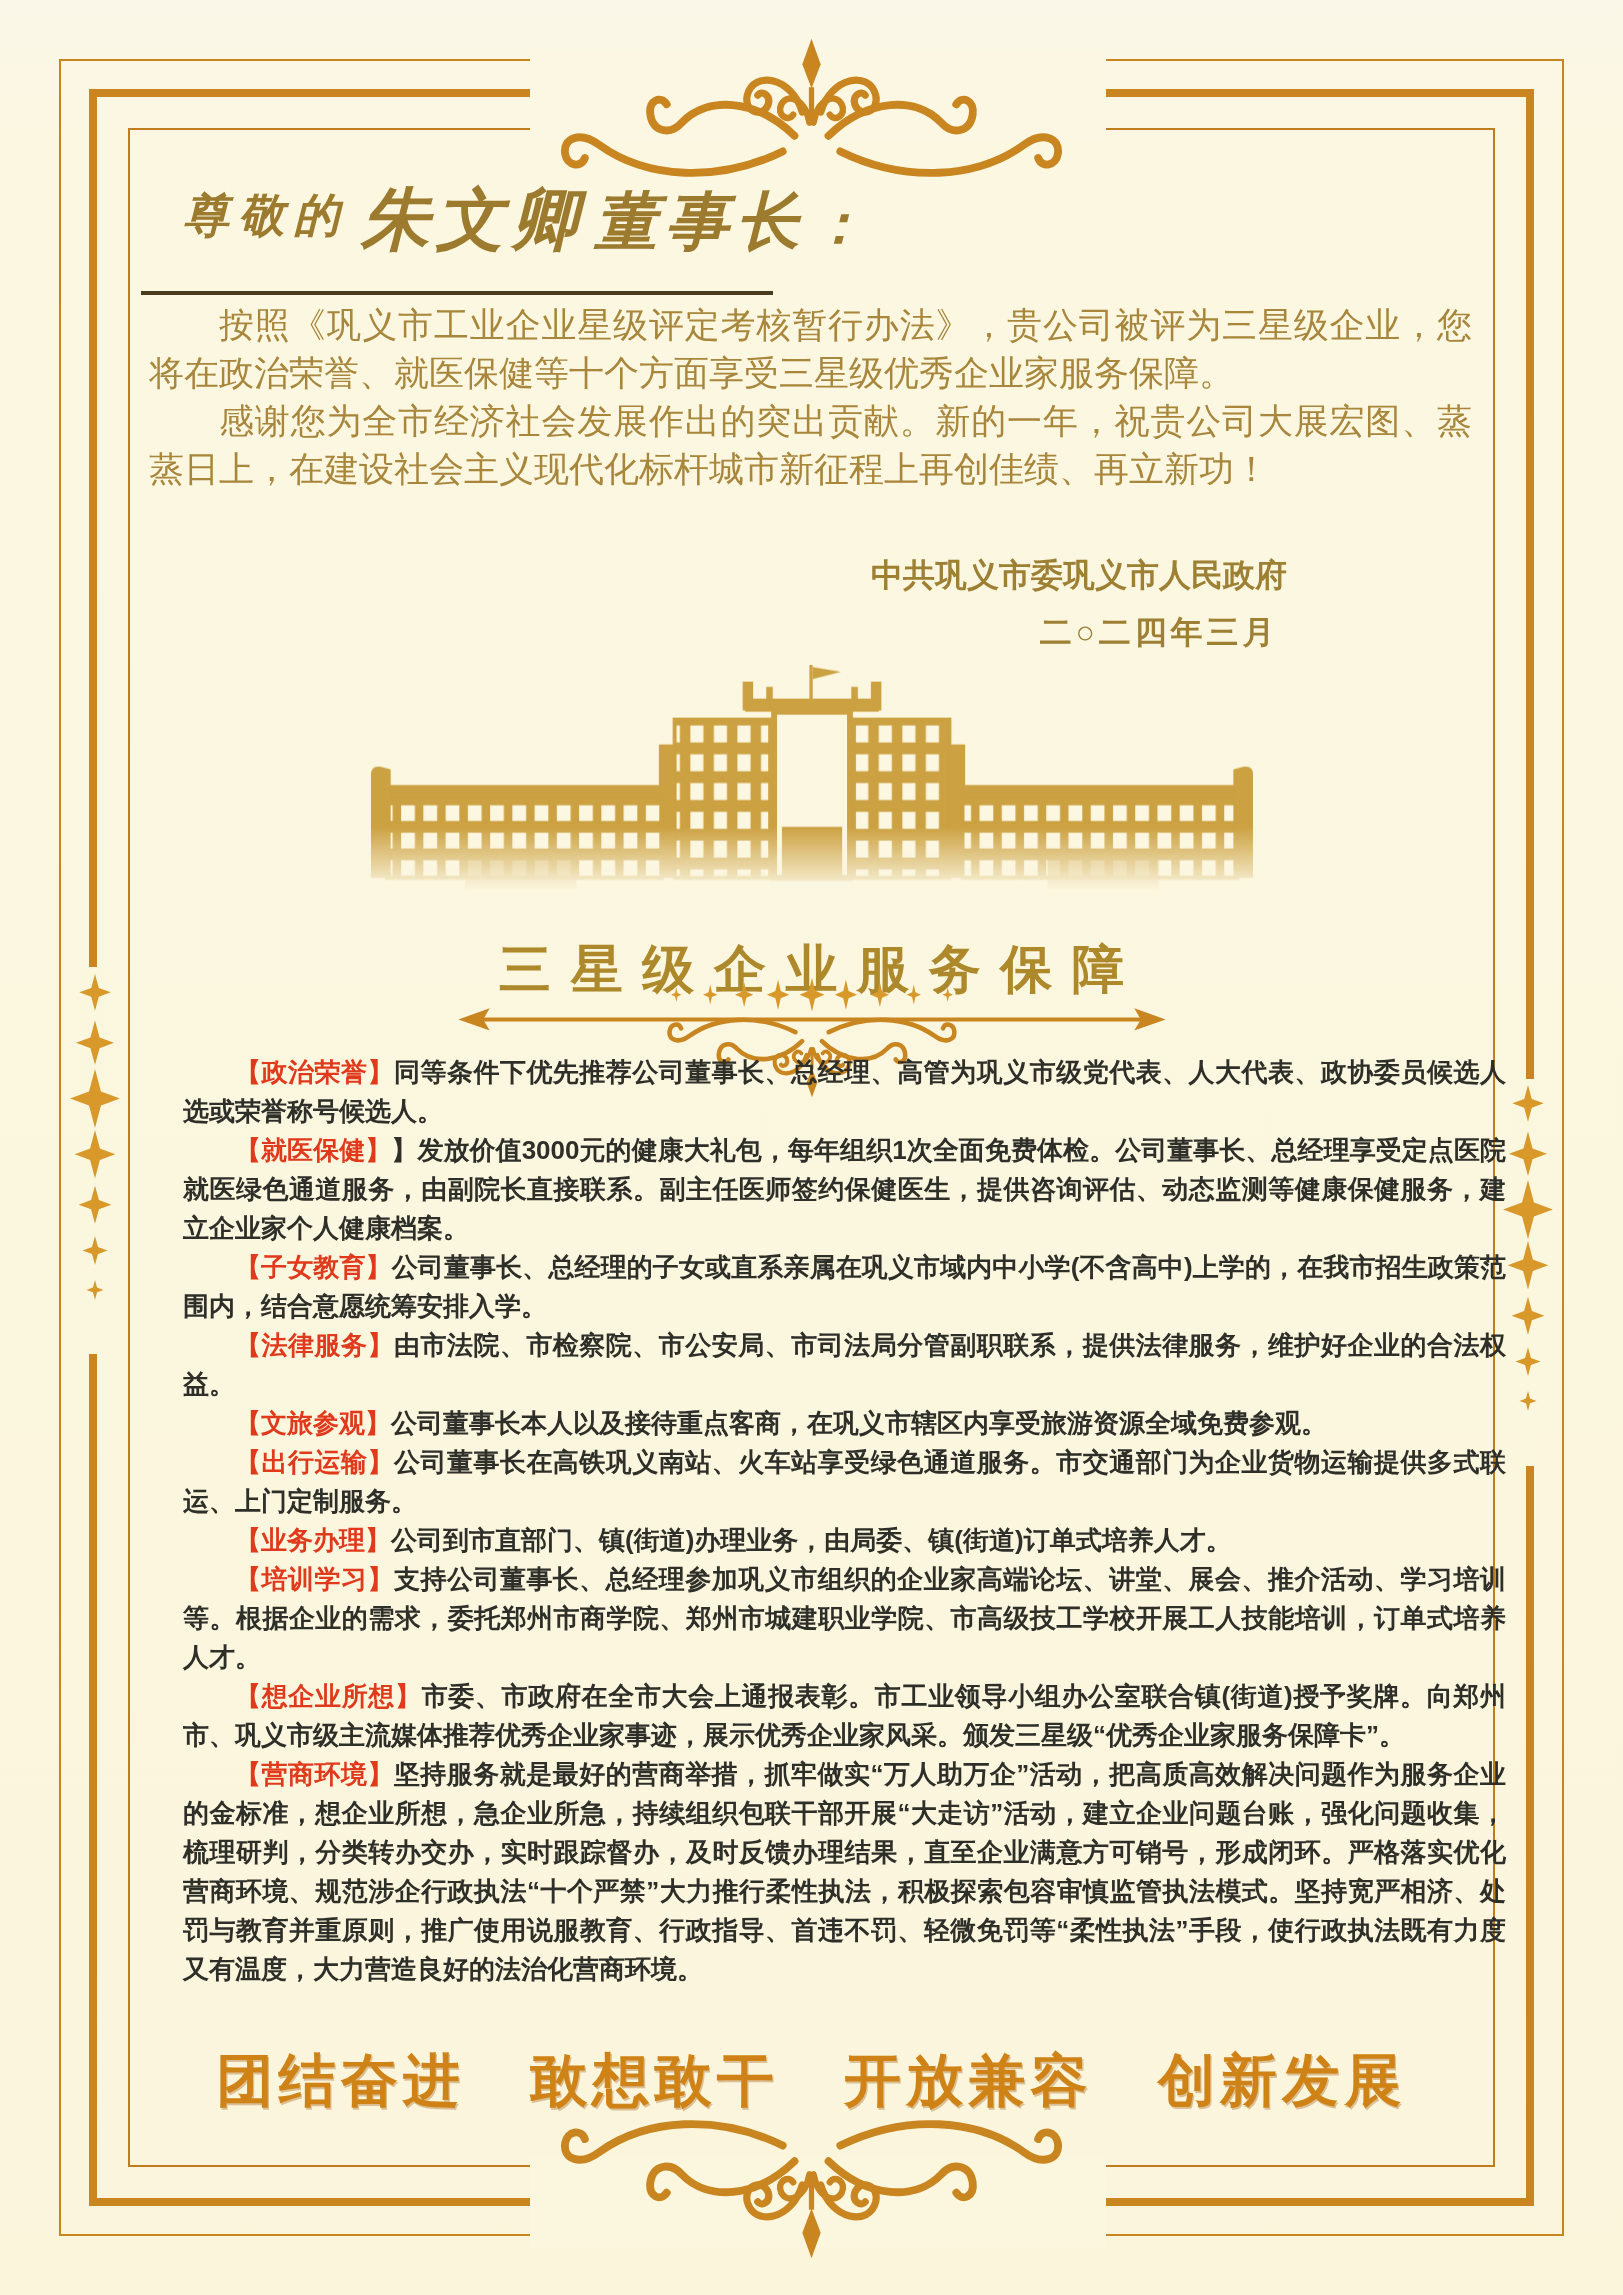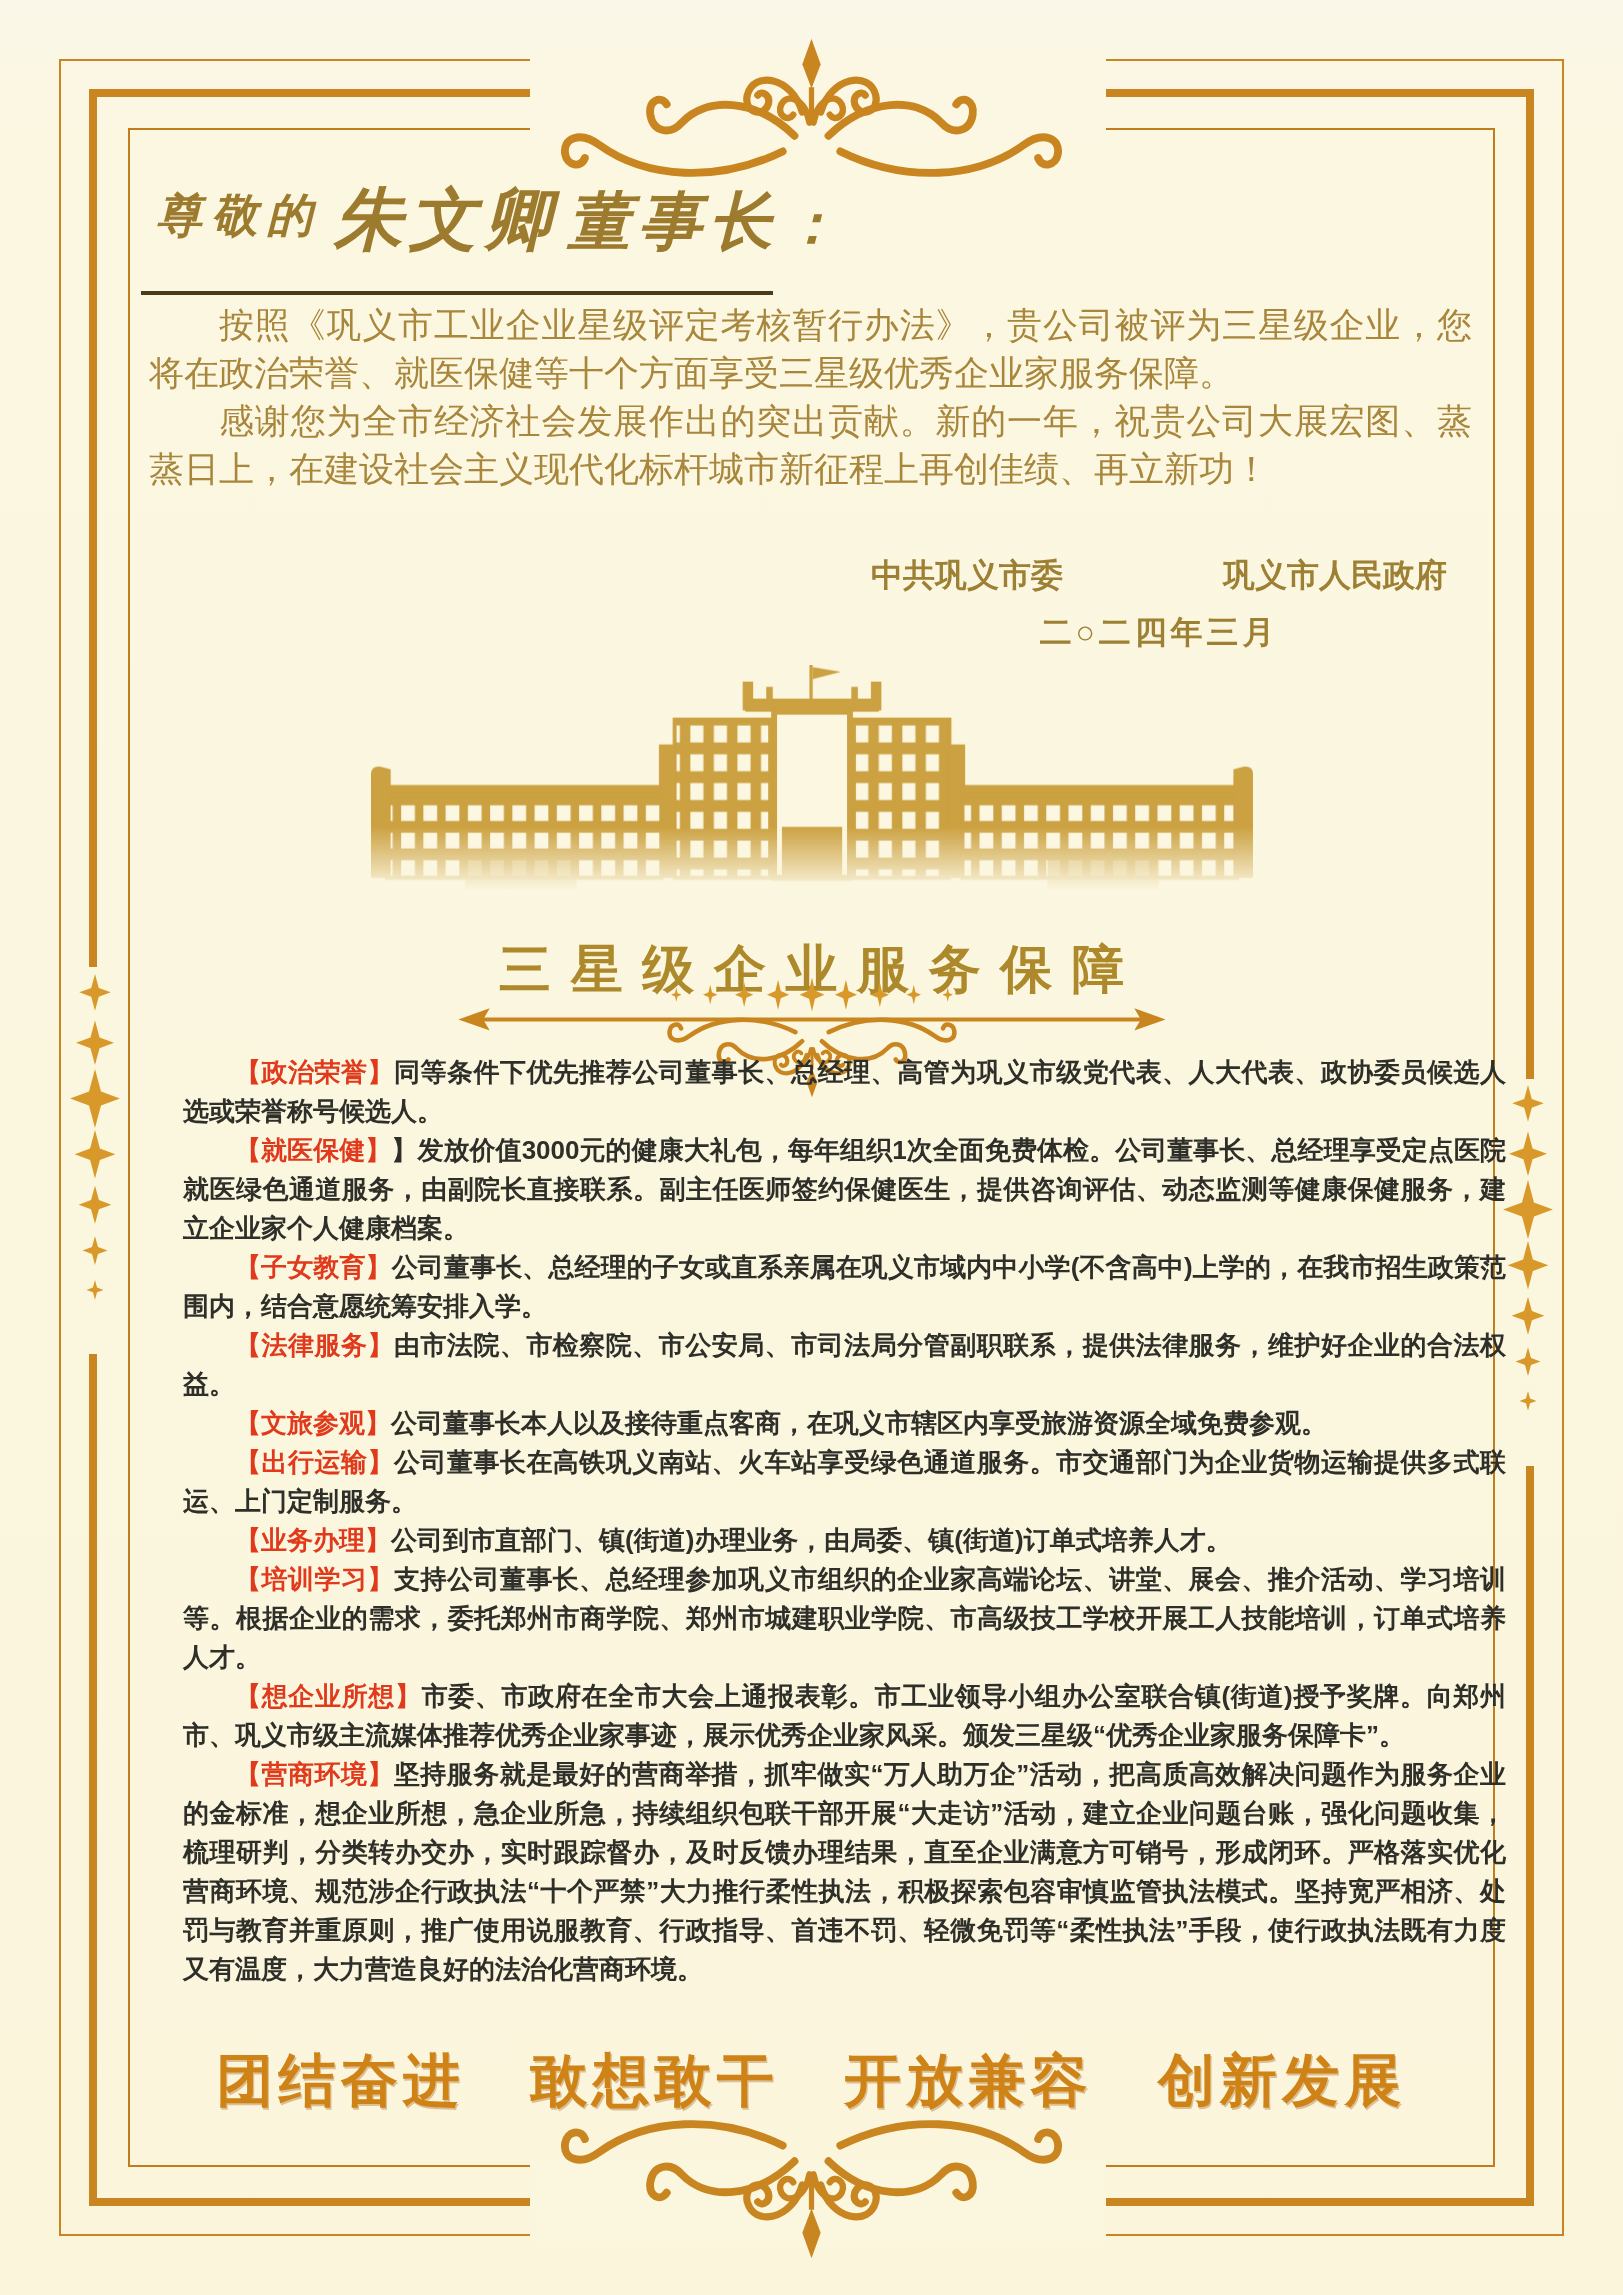--- a/index.html
+++ b/index.html
@@ -21,32 +21,32 @@
   .cover-left{left:85px;top:967px;width:19.6px;height:387px;}
   .cover-right{left:1517px;top:1079px;width:19.6px;height:387px;}
   svg{position:absolute;overflow:visible;}
   .orn-top{left:556px;top:21px;width:511px;height:141px;}
   .orn-bottom{left:556px;top:2135px;width:511px;height:141px;transform:scaleY(-1);}
   .diam-left{left:74px;top:974px;width:42px;height:367px;}
   .diam-right{left:1507px;top:1085px;width:42px;height:367px;}
   
   .salutation{position:absolute;left:156px;top:175px;width:916px;color:#9c7a2e;
     font-family:"DejaVu Serif",serif;font-style:italic;white-space:nowrap;}
-  .sal-prefix{font-size:46px;letter-spacing:9.2px;font-weight:700;vertical-align:11.8px;}
+  .sal-prefix{font-size:46px;letter-spacing:9.2px;font-weight:700;vertical-align:11.8px;margin-left:27px;}
   .sal-name{font-size:68px;letter-spacing:6.5px;font-weight:700;margin-left:9.2px;}
   .sal-title{font-size:63px;letter-spacing:7.9px;font-weight:700;margin-left:6.5px;}
   .sal-colon{font-size:55px;font-weight:700;}
   .sal-underline{position:absolute;left:141px;top:291px;width:632px;height:3.9px;background:#4a3b1d;}
   
   .letter{position:absolute;left:149px;top:301px;width:1323px;color:#a8863c;
     font-size:35px;line-height:48px;text-align:justify;}
   .letter p{margin:0;text-indent:2em;}
   .signature{position:absolute;left:871px;top:554px;width:576px;color:#9d8034;
     font-weight:700;font-size:32px;}
-  .sig-row{display:flex;justify-content:space-between;}
+  .sig-row{display:flex;}
   .sig-date{text-align:center;margin-top:13px;letter-spacing:3.9px;}
   
   .building{left:308px;top:662px;width:1008px;height:229px;}
   
   .main-title{position:absolute;left:0;top:935px;width:1623px;text-align:center;
     color:#ad892b;font-family:"DejaVu Serif",serif;font-weight:700;
     font-size:52px;letter-spacing:19.6px;text-indent:19.6px;}
   .divider{left:452px;top:979px;width:720px;height:137px;}
   
   .services{position:absolute;left:149px;top:1053px;width:1323px;color:#2f2f2a;

